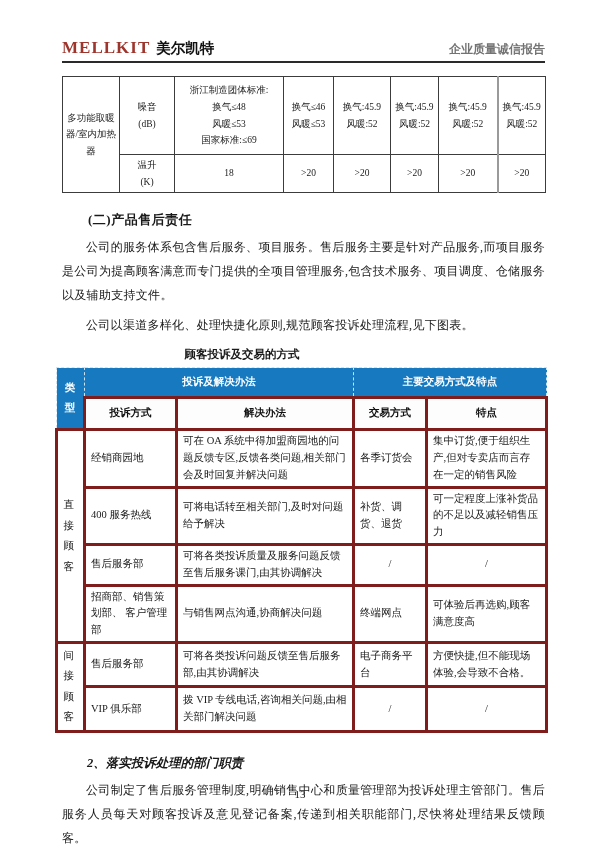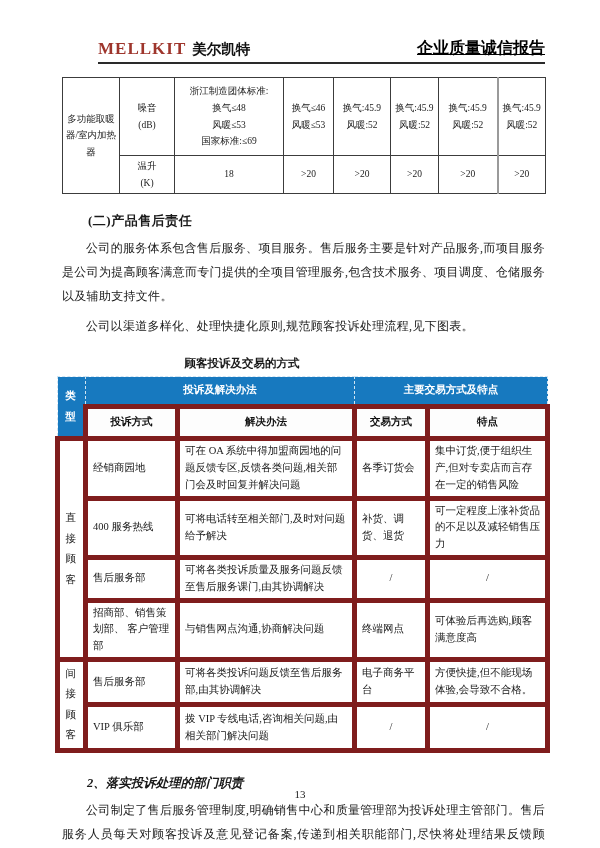--- a/index.html
+++ b/index.html
@@ -8,31 +8,31 @@
     height: 848px;
     background: #ffffff;
     font-family: "Liberation Serif", "DejaVu Serif", serif;
     color: #1a1a1a;
     position: relative;
     overflow: hidden;
   }
 
   
   .doc-header {
-    margin: 38px 55px 0 98px;
+    margin: 38px 55px 0 62px;
     display: flex;
     justify-content: space-between;
     align-items: flex-end;
     border-bottom: 2px solid #2a2a2a;
     padding-bottom: 3px;
   }
   .brand-wrap { display: flex; align-items: baseline; gap: 6px; }
   .brand-en { font-size: 17px; font-weight: bold; color: #9e352c; letter-spacing: 1px; }
   .brand-cn { font-size: 14.5px; font-weight: bold; color: #111; }
-  .doc-title { font-size: 16px; font-weight: bold; color: #000000; text-decoration: underline; }
+  .doc-title { font-size: 12px; font-weight: bold; color: #737373; }
 
   
   .spec-table {
     margin: 13px 0 0 62px;
     border-collapse: collapse;
     table-layout: fixed;
     width: 483px;
   }
   .spec-table td {
     border: 1px solid #3c3c3c;
@@ -59,34 +59,34 @@
     margin: 6px 55px 0 62px;
     font-size: 12px;
     line-height: 24px;
     text-align: justify;
     text-indent: 2em;
     letter-spacing: .3px;
   }
 
   
   .c-title {
-    margin-top: 18px;
+    margin-top: 10px;
     width: 484px;
     text-align: center;
     font-size: 11.5px;
     font-weight: bold;
   }
   .c-table {
     margin: 5px 18px 0 55px;
     border-collapse: collapse;
     table-layout: fixed;
     width: 490px;
   }
   .c-table th, .c-table td {
-    border: 5px solid #7f1d1d;
+    border: 3px solid #7f1d1d;
     font-size: 10.5px;
     line-height: 1.6;
     vertical-align: middle;
     padding: 2px 5px;
   }
   .c-table th.blue {
     background: #1779bf;
     color: #ffffff;
     font-weight: bold;
     text-align: center;

